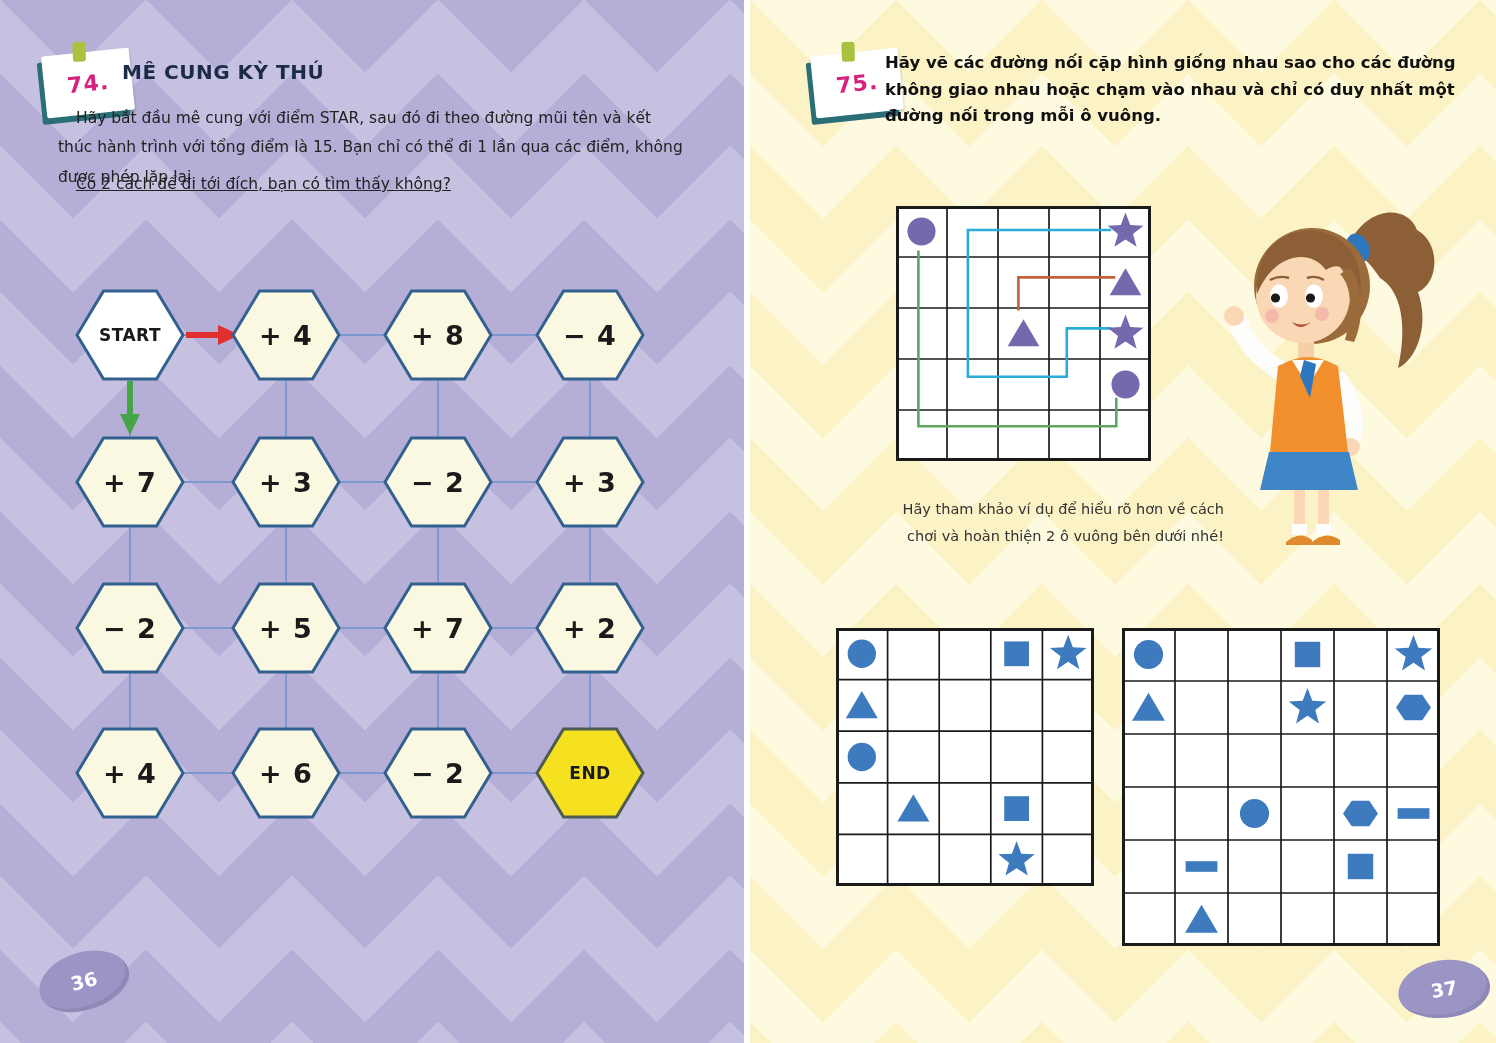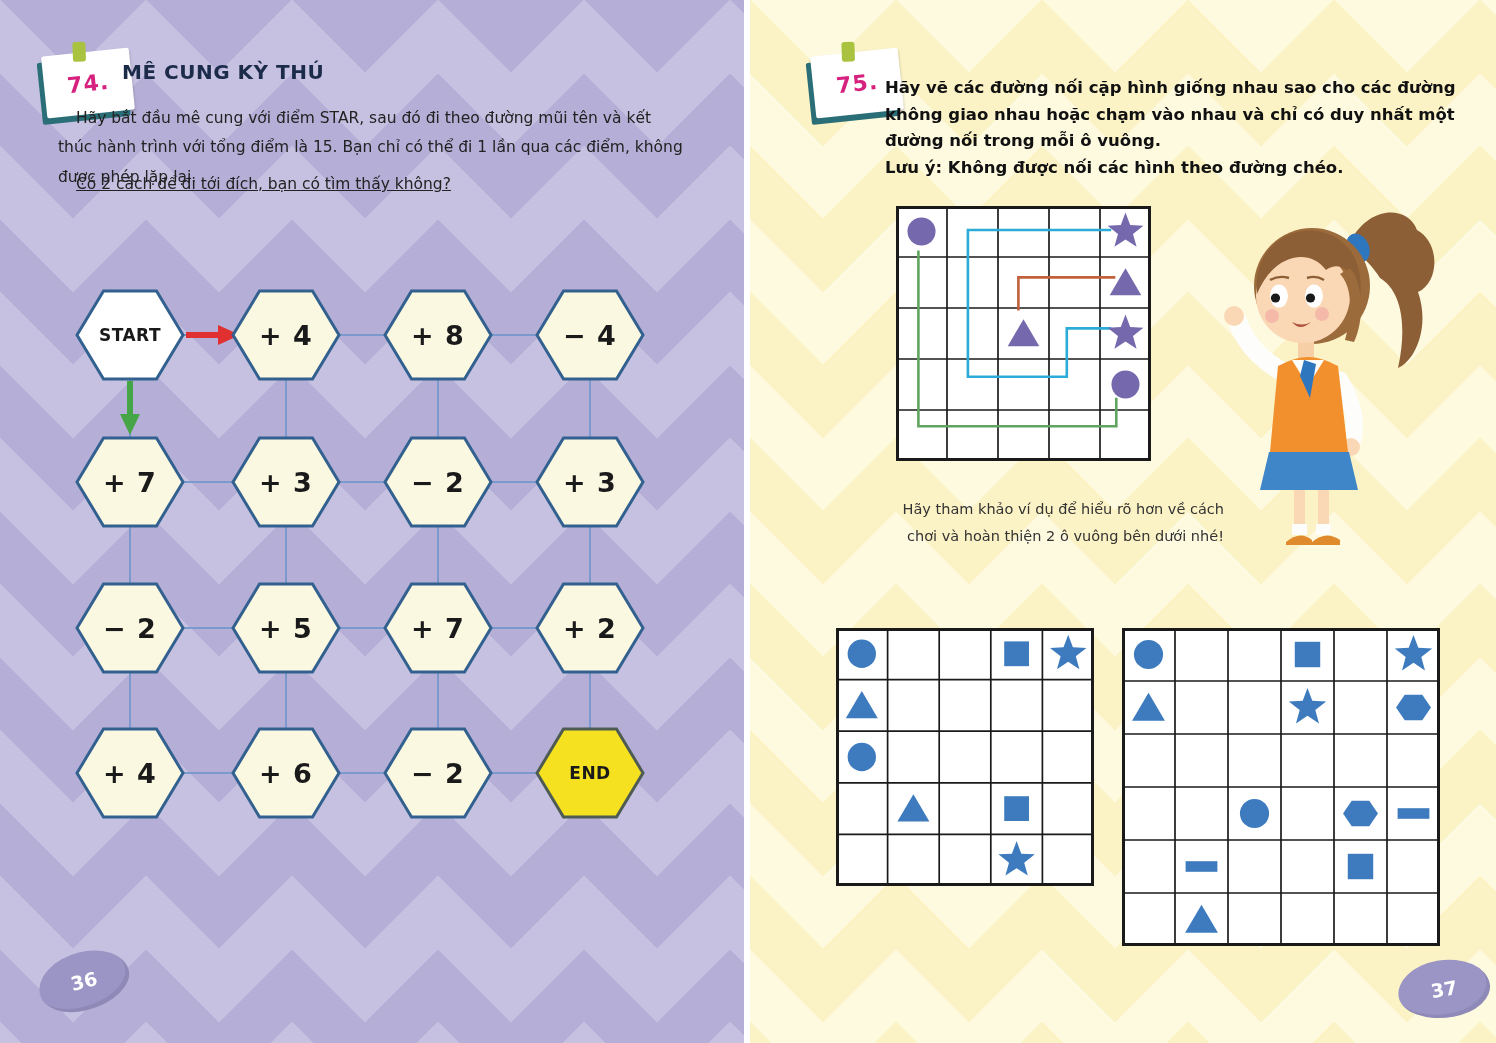--- a/index.html
+++ b/index.html
@@ -49,21 +49,21 @@
     color:#1C2B4A; letter-spacing:.5px;
   }
   .body-text { color:#222; font-size:15.5px; line-height:1.9; }
   #intro-paragraph { position:absolute; left:58px; top:104px; width:632px; text-indent:18px; }
   #question-text  { position:absolute; left:58px; top:170px; width:632px; text-indent:18px;text-decoration:underline; }
 
   #maze-svg { position:absolute; left:52px; top:268px; }
 
   .instructions {
     position:absolute; left:135px; top:50px; width:575px;
-    font-size:16.5px; font-weight:bold; color:#111; line-height:1.62;margin-top:25px;
+    font-size:16.5px; font-weight:bold; color:#111; line-height:1.62;
   }
   .instructions .note-line { display:block; }
 
   #example-grid { position:absolute; left:146px; top:206px; }
   #girl { position:absolute; left:462px; top:190px; }
   #hint-text {
     position:absolute; left:102px; top:496px; width:372px;
     font-size:14.5px; color:#333; line-height:1.85; text-indent:16px;text-align:right;
   }
   #puzzle-grid-1 { position:absolute; left:86px;  top:628px; }
@@ -166,21 +166,20 @@
   <div id="spine"></div>
 
   <div id="page-right" class="page">
 
     <div class="note" style="left:63px; top:52px;">
       <span class="note-num">75.</span>
     </div>
 
     <div class="instructions">
       <span>Hãy vẽ các đường nối cặp hình giống nhau sao cho các đường không giao nhau hoặc chạm vào nhau và chỉ có duy nhất một đường nối trong mỗi ô vuông.</span>
-      <span class="note-line">Lưu ý: Không được nối các hình theo đường chéo.</span>
     </div>
 
     <svg id="example-grid" width="255" height="255" viewBox="0 0 255 255">
         <rect x="1.5" y="1.5" width="252" height="252" fill="#fff" stroke="#1A1A1A" stroke-width="3"></rect>
         <line x1="51" y1="2" x2="51" y2="253" stroke="#1A1A1A" stroke-width="1.7"></line>
         <line x1="2" y1="51" x2="253" y2="51" stroke="#1A1A1A" stroke-width="1.7"></line>
         <line x1="102" y1="2" x2="102" y2="253" stroke="#1A1A1A" stroke-width="1.7"></line>
         <line x1="2" y1="102" x2="253" y2="102" stroke="#1A1A1A" stroke-width="1.7"></line>
         <line x1="153" y1="2" x2="153" y2="253" stroke="#1A1A1A" stroke-width="1.7"></line>
         <line x1="2" y1="153" x2="253" y2="153" stroke="#1A1A1A" stroke-width="1.7"></line>

